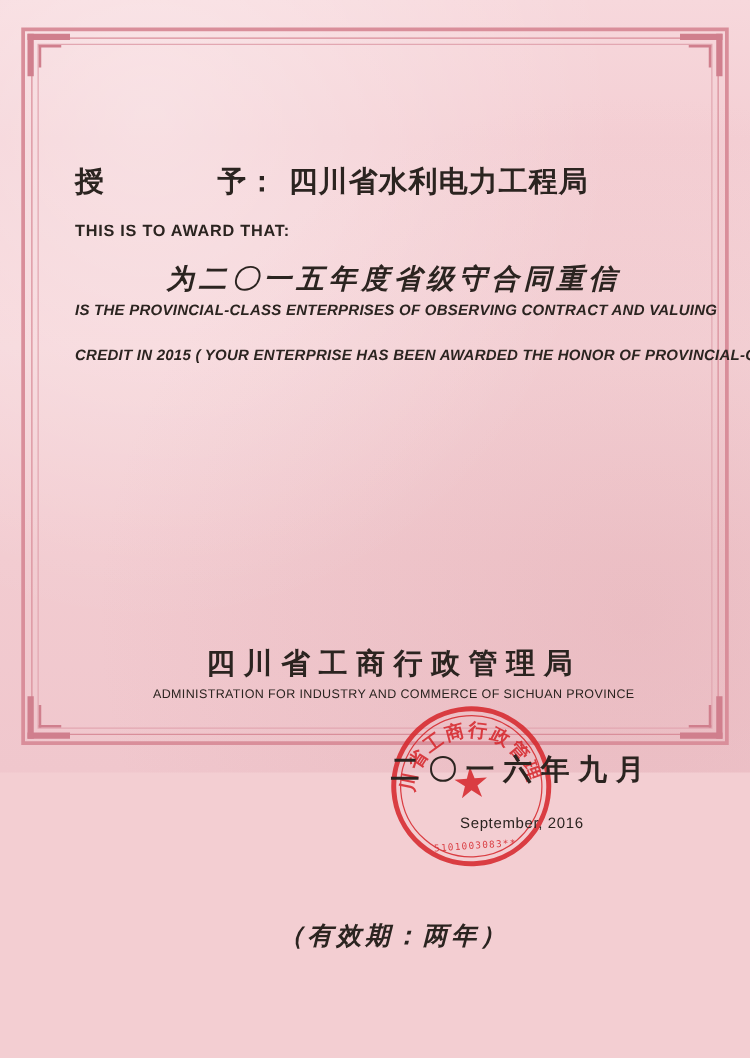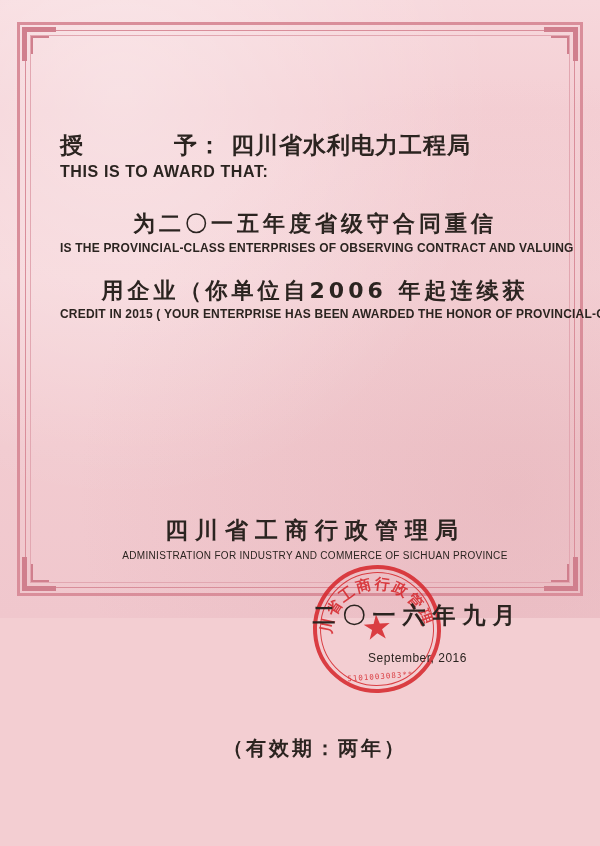--- a/index.html
+++ b/index.html
@@ -103,33 +103,34 @@
   .award-cn {
     font-family: "DejaVu Sans", sans-serif;
     font-size: 23px;
     font-weight: bold;
     color: #2b2420;
     letter-spacing: 1px;
     white-space: nowrap;
   }
   .award-cn .spacer { display: inline-block; width: 72px; }
   .award-en {
-    font-size: 16px;
+    font-size: 13px;
     font-weight: bold;
     color: #2b2420;
     letter-spacing: 0.6px;
-    margin-top: 2px;
+    margin-top: 16px;
   }
 
   .body-block {
     position: absolute;
     left: 15px;
     top: 165px;
     width: 510px;
     text-align: center;
+    font-style: italic;
   }
   .body-row { margin-bottom: 22px; }
   .body-cn {
     font-family: "DejaVu Sans", sans-serif;
     font-size: 22px;
     font-weight: bold;
     color: #2b2420;
     letter-spacing: 4px;
     line-height: 1.25;
     white-space: nowrap;
@@ -193,20 +194,21 @@
     position: absolute;
     left: 15px;
     top: 690px;
     width: 510px;
     text-align: center;
     font-family: "DejaVu Sans", sans-serif;
     font-size: 20px;
     font-weight: bold;
     color: #2b2420;
     letter-spacing: 3px;
+    font-style: italic;
   }
 
   
   .seal {
     position: absolute;
     left: 268px;
     top: 520px;
     width: 128px;
     height: 128px;
     transform: rotate(-4deg);
@@ -292,21 +294,20 @@
       </div>
       <div class="award-en">THIS IS TO AWARD THAT:</div>
     </div>
 
     <div class="body-block">
       <div class="body-row">
         <div class="body-cn">为二〇一五年度省级守合同重信</div>
         <div class="body-en">IS THE PROVINCIAL-CLASS ENTERPRISES OF OBSERVING CONTRACT AND VALUING</div>
       </div>
       <div class="body-row">
-        <div class="body-cn">用企业（你单位自2006 年起连续获</div>
         <div class="body-en">CREDIT IN 2015 ( YOUR ENTERPRISE HAS BEEN AWARDED THE HONOR OF PROVINCIAL-CLASS</div>
       </div>
     </div>
 
     <div class="issuer-block">
       <div class="issuer-cn">四川省工商行政管理局</div>
       <div class="issuer-en">ADMINISTRATION FOR INDUSTRY AND COMMERCE OF SICHUAN PROVINCE</div>
     </div>
 
     <div class="seal">

